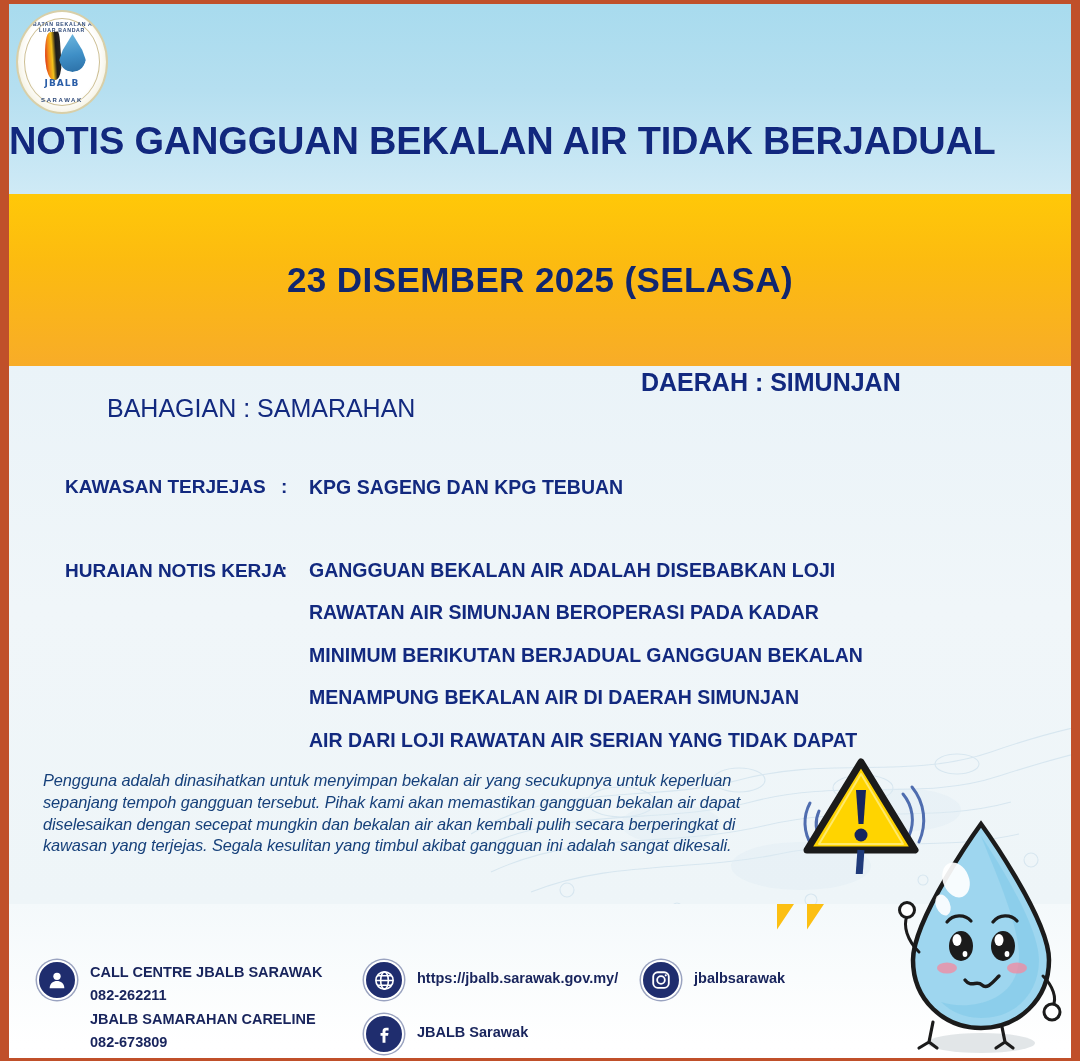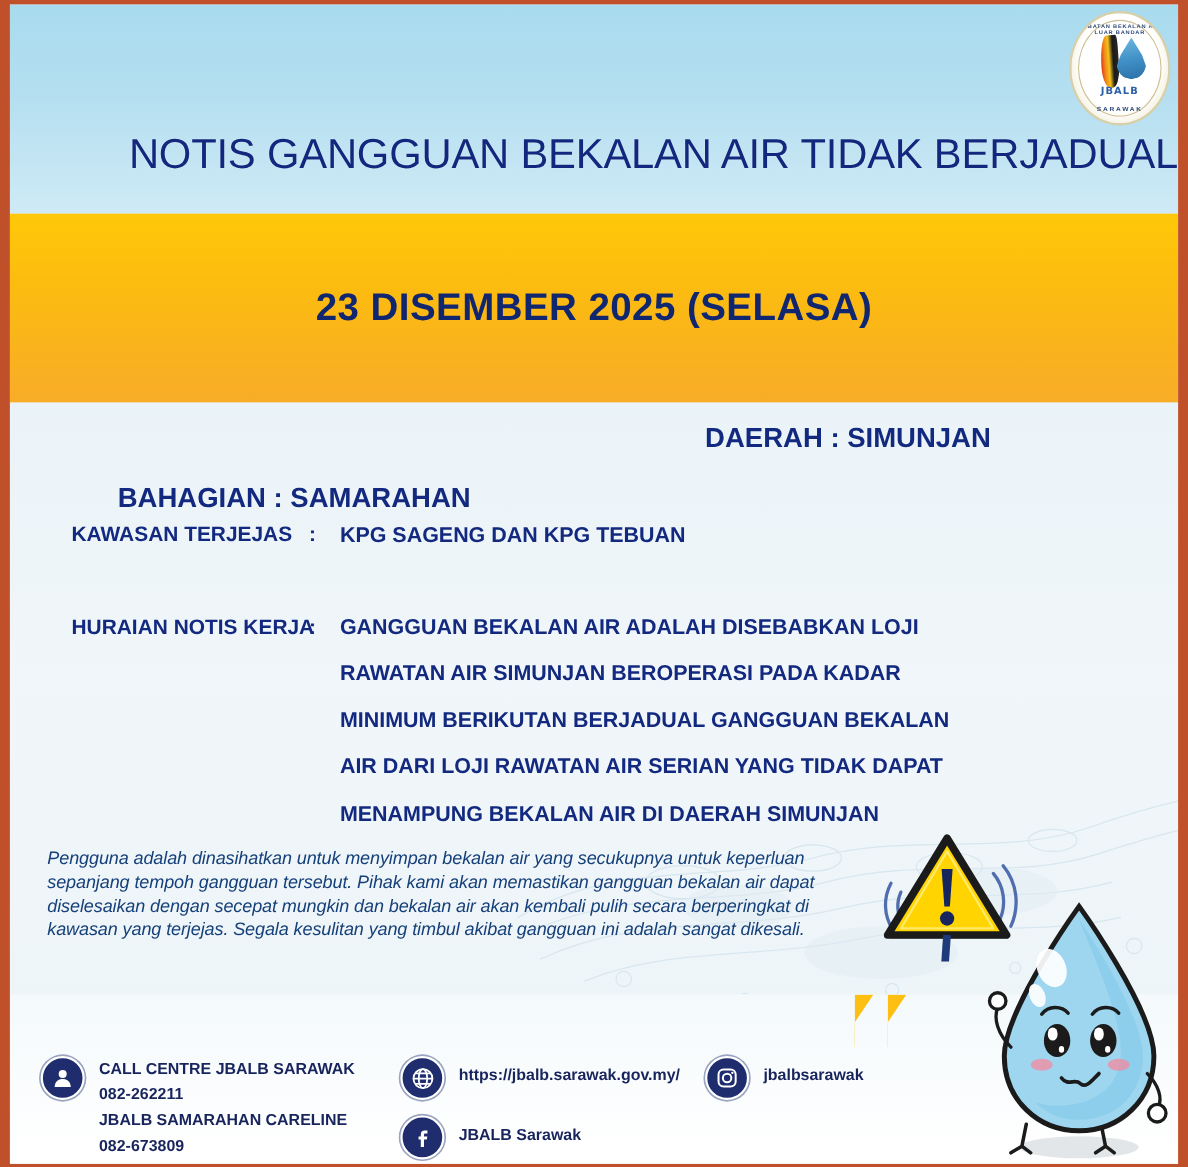--- a/index.html
+++ b/index.html
@@ -23,21 +23,21 @@
     border-bottom: 3px solid #c0502a;
   }
 
   
   .header {
     position: relative;
     height: 190px;
     background: linear-gradient(180deg, #a8dbee 0%, #b5dff0 45%, #cfeaf6 100%);
     display: flex;
     flex-direction: column;
-    align-items: flex-end;
+    align-items: flex-start;
   }
 
   .logo-wrap {
     margin-top: 6px;
     width: 106px;
     height: 104px;
     position: relative;
   }
 
   .logo-oval {
@@ -103,21 +103,21 @@
     letter-spacing: 0.7px;
     color: #2f4a7a;
     transform: scaleY(0.9);
   }
   .logo-topcurve { top: 9px; }
   .logo-botcurve { bottom: 9px; font-size: 6px; letter-spacing: 1.6px; }
 
   .notice-title {
     margin-top: 6px;
     font-size: 38px;
-    font-weight: normal;
+    font-weight: bold;
     color: #11287e;
     letter-spacing: -0.2px;
     white-space: nowrap;
     text-shadow: 0 0 1px rgba(255,255,255,0.8);
   }
 
   
   .date-banner {
     height: 172px;
     background: linear-gradient(180deg, #ffc808 0%, #fcbb10 40%, #f8ac28 100%);
@@ -153,30 +153,29 @@
     height: 260px;
     opacity: 0.5;
     pointer-events: none;
   }
 
   .bahagian {
     position: absolute;
     left: 98px;
     top: 28px;
     font-size: 25px;
-    font-weight: bold;
+    font-weight: normal;
     color: #12297f;
     white-space: nowrap;
-    margin-top: 45px;
   }
 
   .daerah {
     position: absolute;
     left: 632px;
-    top: 18px;
+    top: 2px;
     font-size: 25px;
     font-weight: bold;
     color: #12297f;
     white-space: nowrap;
   }
 
   .field-row {
     position: absolute;
     display: flex;
     align-items: flex-start;
@@ -386,22 +385,22 @@
       <div class="field-value">KPG SAGENG DAN KPG TEBUAN</div>
     </div>
 
     <div class="field-row huraian-row">
       <div class="field-label">HURAIAN NOTIS KERJA</div>
       <div class="field-colon">:</div>
       <div class="huraian-lines">
         <div class="field-value">GANGGUAN BEKALAN AIR ADALAH DISEBABKAN LOJI</div>
         <div class="field-value">RAWATAN AIR SIMUNJAN BEROPERASI PADA KADAR</div>
         <div class="field-value">MINIMUM BERIKUTAN BERJADUAL GANGGUAN BEKALAN</div>
+        <div class="field-value">MENAMPUNG BEKALAN AIR DI DAERAH SIMUNJAN</div>
         <div class="field-value">AIR DARI LOJI RAWATAN AIR SERIAN YANG TIDAK DAPAT</div>
-        <div class="field-value">MENAMPUNG BEKALAN AIR DI DAERAH SIMUNJAN</div>
       </div>
     </div>
 
     <div class="advisory">Pengguna adalah dinasihatkan untuk menyimpan bekalan air yang secukupnya untuk keperluan sepanjang tempoh gangguan tersebut. Pihak kami akan memastikan gangguan bekalan air dapat diselesaikan dengan secepat mungkin dan bekalan air akan kembali pulih secara berperingkat di kawasan yang terjejas. Segala kesulitan yang timbul akibat gangguan ini adalah sangat dikesali.</div>
   </div>
 
   <svg class="warning" viewBox="0 0 128 118">
     <g stroke="#3f5fa8" stroke-width="3" fill="none" stroke-linecap="round" opacity="0.9">
       <path d="M104 38 C114 50 116 66 110 80"></path>
       <path d="M113 31 C126 47 128 68 120 86"></path>

